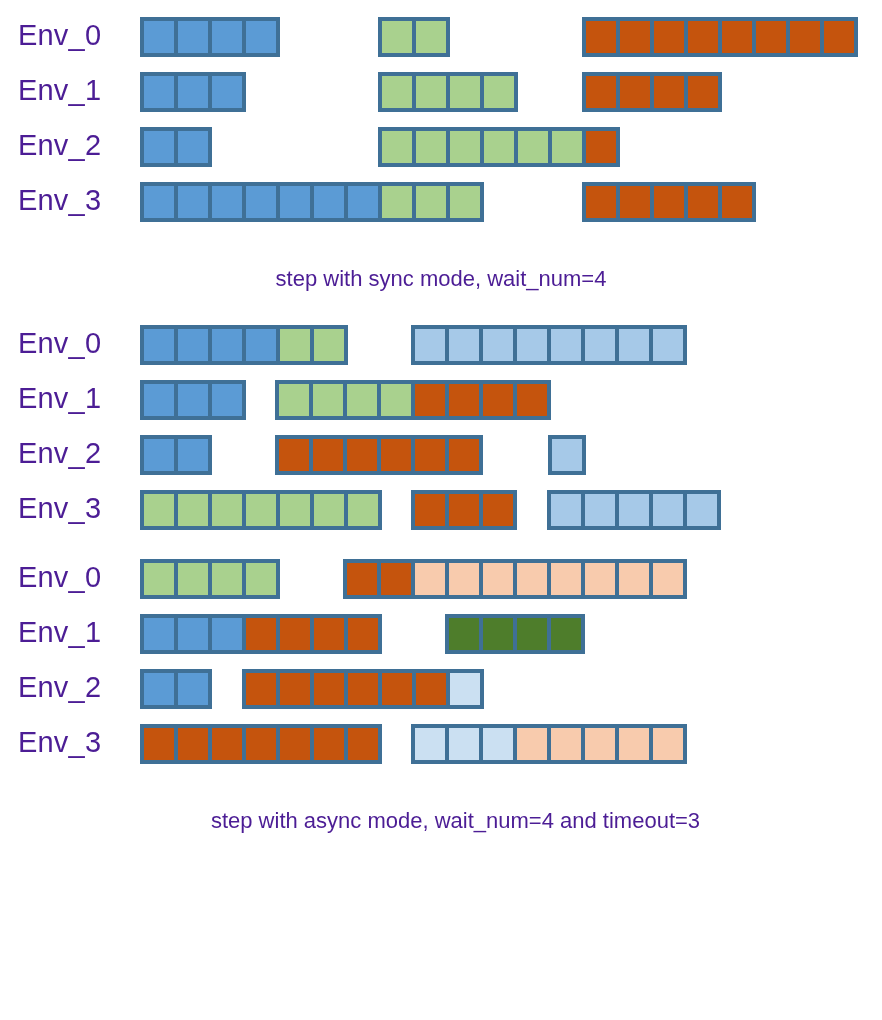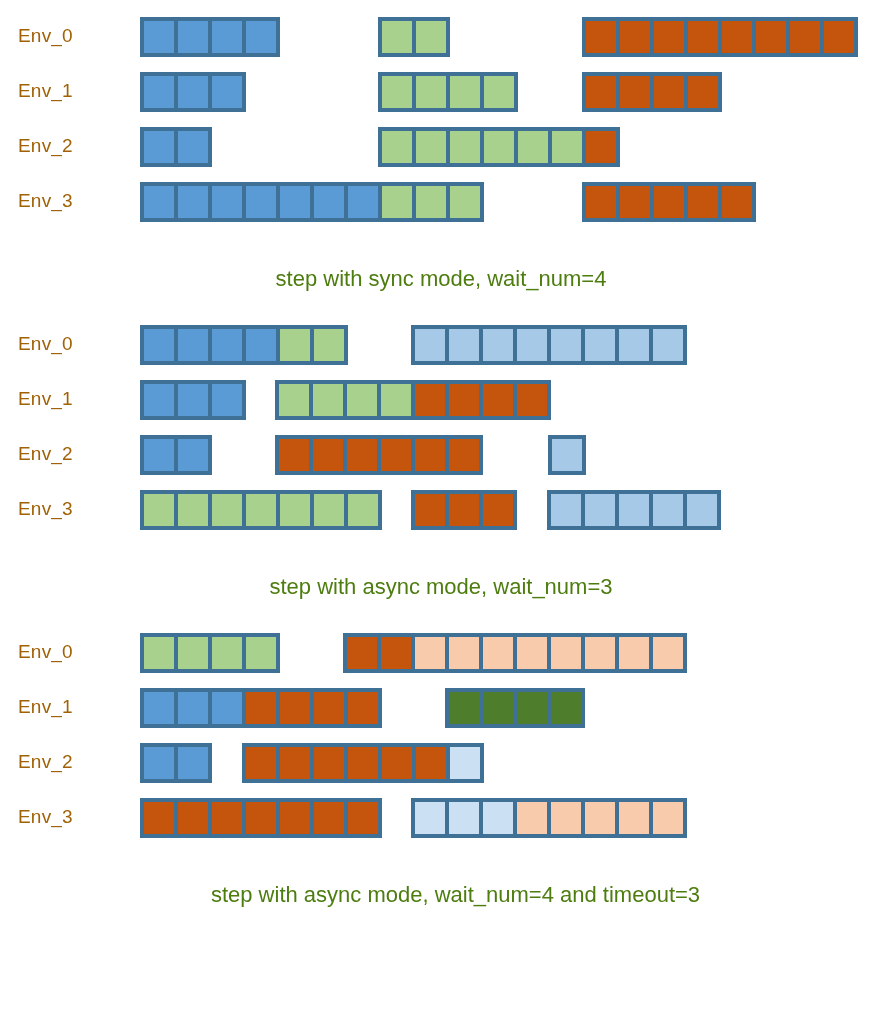--- a/index.html
+++ b/index.html
@@ -27,23 +27,23 @@
   .row {
     position: relative;
     height: 55px;
   }
   .row-label {
     position: absolute;
     left: 18px;
     top: 0;
     height: 55px;
     line-height: 55px;
-    font-size: 19px;
+    font-size: 29px;
     letter-spacing: 0.2px;
-    color: #a16207;
+    color: #4c1d95;
     white-space: nowrap;
   }
   .track {
     position: absolute;
     left: 0;
     top: 0;
     height: 55px;
     width: 882px;
   }
   .block {
@@ -66,21 +66,21 @@
   .c-blue      { background: #5b9bd5; }
   .c-green     { background: #a9d18e; }
   .c-orange    { background: #c5540d; }
   .c-lightblue { background: #a6c9e8; }
   .c-paleblue  { background: #cbe0f2; }
   .c-peach     { background: #f8cbad; }
   .c-darkgreen { background: #4e7d2b; }
   .caption {
     text-align: center;
     font-size: 22px;
-    color: #4d7c0f;
+    color: #4c1d95;
     white-space: nowrap;
   }
 </style>
 </head>
 <body>
 
 <div id="page">
     <div class="panel" style="padding-top: 8px;">
       <div class="row">
         <div class="row-label">Env_0</div>
@@ -256,21 +256,20 @@
           </div>
           <div class="block" style="left: 547px; width: 174px;">
             <div class="cell c-lightblue"></div>
             <div class="cell c-lightblue"></div>
             <div class="cell c-lightblue"></div>
             <div class="cell c-lightblue"></div>
             <div class="cell c-lightblue"></div>
           </div>
         </div>
       </div>
-      <div class="caption" style="margin-top: 38px; margin-bottom: 10px;">step with async mode, wait_num=3</div>
     </div>
     <div class="panel" style="padding-top: 14px;">
       <div class="row">
         <div class="row-label">Env_0</div>
         <div class="track">
           <div class="block" style="left: 140px; width: 140px;">
             <div class="cell c-green"></div>
             <div class="cell c-green"></div>
             <div class="cell c-green"></div>
             <div class="cell c-green"></div>

